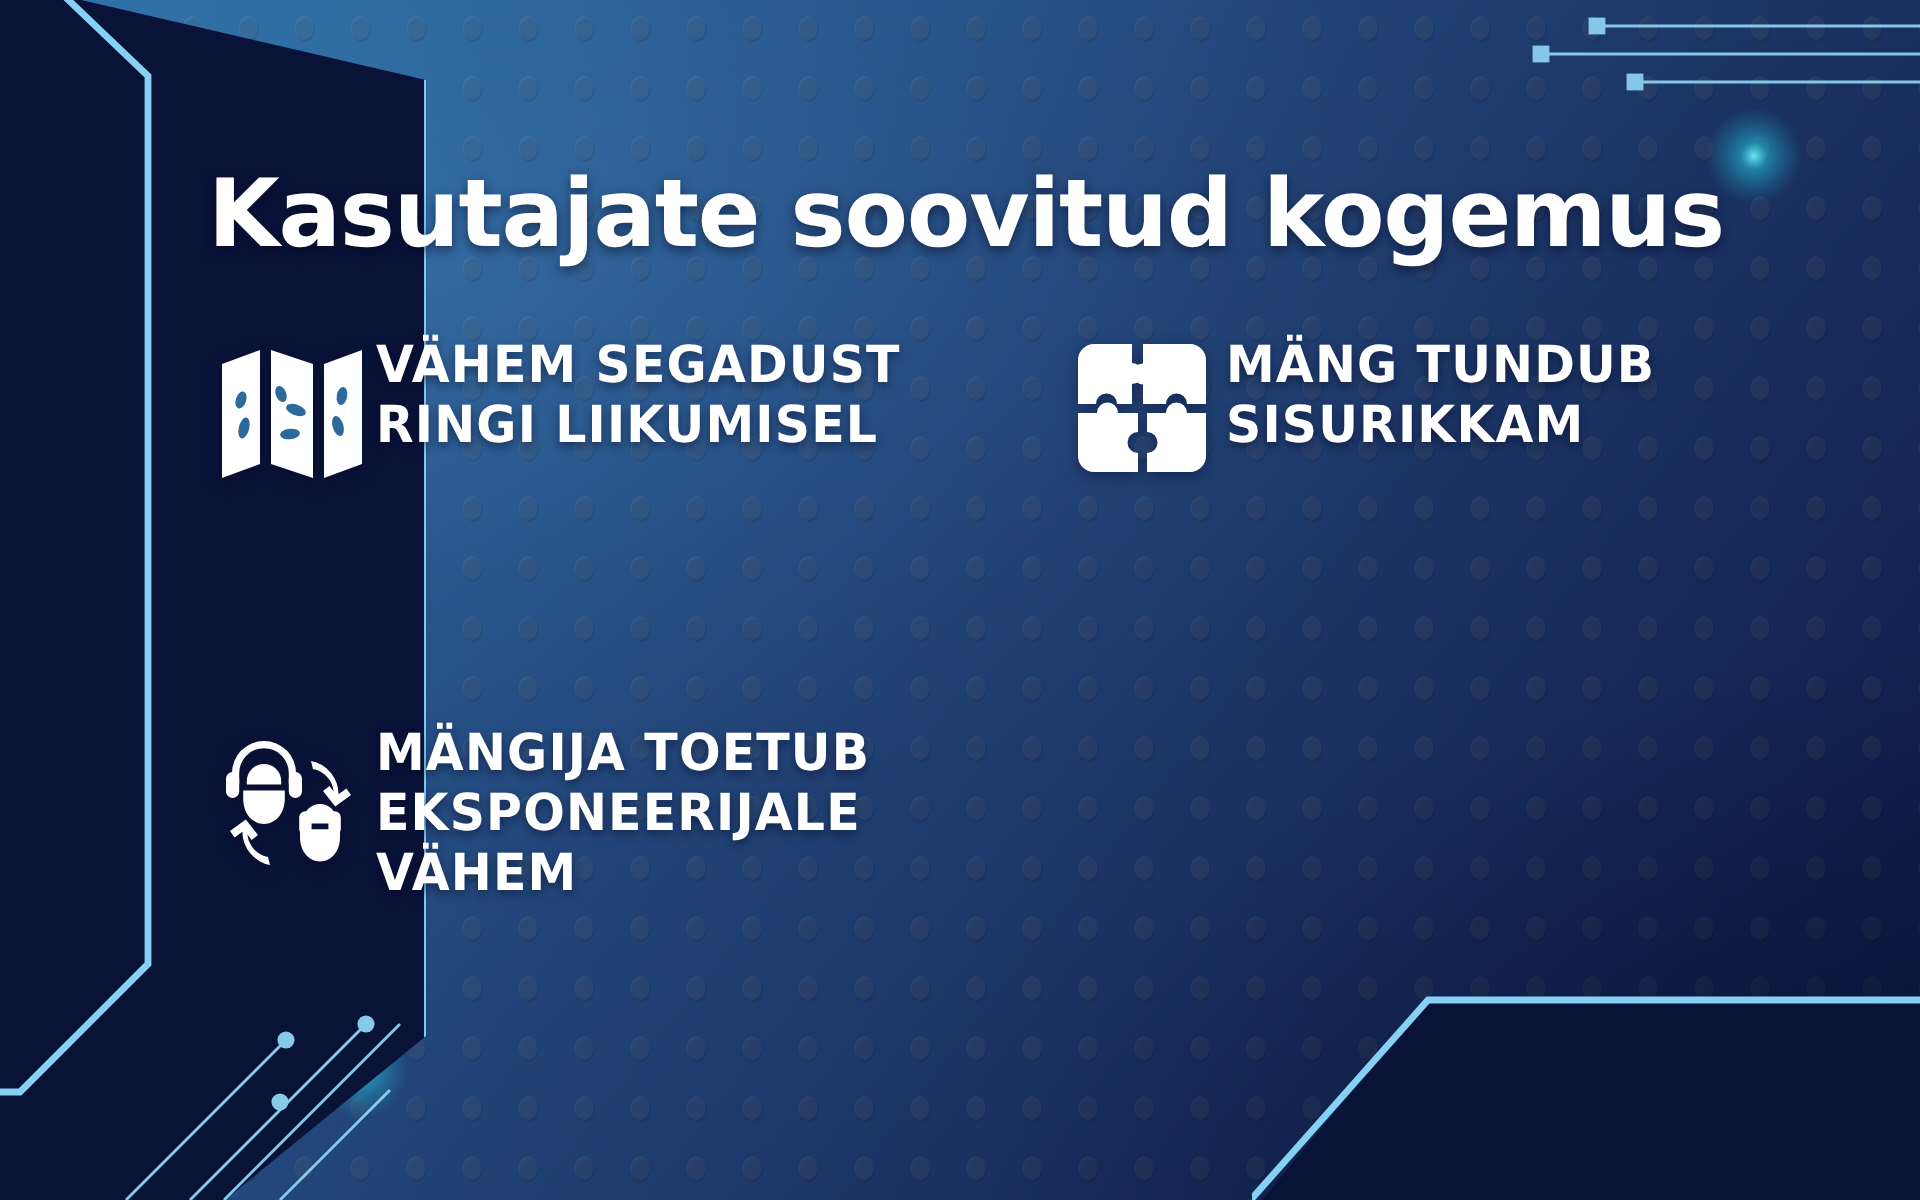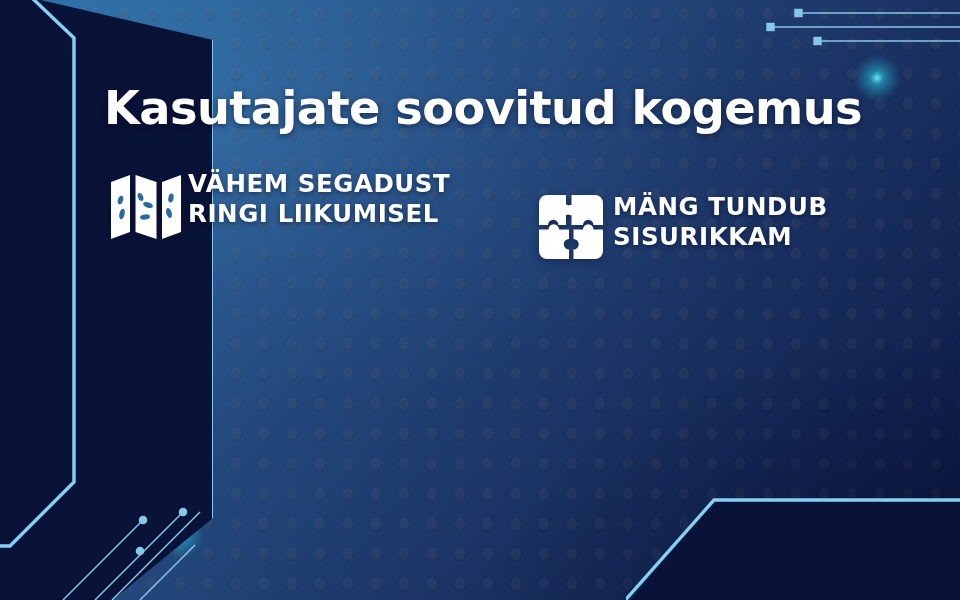--- a/index.html
+++ b/index.html
@@ -92,21 +92,21 @@
   }
 
   .grid {
     position:absolute;
     left:104px; top:160px;
     width:820px;
   }
   .row { display:flex; }
   .cell { display:flex; align-items:flex-start; }
   .cell.c1 { width:425px; }
-  .cell.c2 { width:395px;margin-top:23px; }
+  .cell.c2 { width:395px; }
 
   .icon-wrap {
     flex:0 0 auto;
     width:84px; height:84px;
     display:flex; align-items:flex-start; justify-content:center;
     padding-top:4px;
   }
   .icon-wrap svg { display:block; filter:drop-shadow(0 2px 4px rgba(4,12,40,0.45)); }
 
   .label {
@@ -236,19 +236,42 @@
           </span>
           <span class="label">MÄNG TUNDUB SISURIKKAM</span>
         </div>
 
       </div>
 
       <div class="spacer"></div>
 
       <div class="row row2">
 
+        <div class="cell c1">
+          <span class="icon-wrap">
+            <svg width="76" height="76" viewBox="0 0 76 76">
+              <g fill="#ffffff">
+
+                <path d="M8 22.5 a16 16 0 0 1 32 0 v3.5 a2 2 0 0 1 -2 2 h-1.6 v-5.5 a12.4 12.4 0 0 0 -24.8 0 V28 H10 a2 2 0 0 1 -2 -2 Z"></path>
+                <rect x="5" y="22" width="6.6" height="13" rx="3.3"></rect>
+                <rect x="36.4" y="22" width="6.6" height="13" rx="3.3"></rect>
+                <path d="M24 18 a8.6 8.6 0 0 1 8.6 8.6 v1.6 H15.4 v-1.6 A8.6 8.6 0 0 1 24 18 Z"></path>
+                <path d="M13.6 31.2 h20.8 v4.2 c0 7.4 -4.7 12.6 -10.4 12.6 s-10.4 -5.2 -10.4 -12.6 Z"></path>
+
+                <path d="M52 38 a8.3 8.3 0 0 1 8.3 8.3 v1.5 H43.7 v-1.5 A8.3 8.3 0 0 1 52 38 Z"></path>
+                <rect x="41.6" y="41.6" width="6.2" height="12" rx="3.1"></rect>
+                <rect x="56.2" y="41.6" width="6.2" height="12" rx="3.1"></rect>
+                <path d="M42 50.6 h20 v4c0 7.1 -4.5 12.1 -10 12.1 s-10 -5 -10 -12.1 Z"></path>
+
+                <path d="M47.5 16.5 a17 17 0 0 1 13.8 16.6 l3.9 -2.8 2.3 3.2 -7.9 5.8 -6.1 -7.8 3.2 -2.5 2.1 2.7 a12.8 12.8 0 0 0 -10.3 -11.2 Z"></path>
+                <path d="M27 68.5 a17 17 0 0 1 -13.8 -16.6 l-3.9 2.8 -2.3 -3.2 7.9 -5.8 6.1 7.8 -3.2 2.5 -2.1 -2.7 a12.8 12.8 0 0 0 10.3 11.2 Z"></path>
+              </g>
+            </svg>
+          </span>
+          <span class="label">MÄNGIJA TOETUB EKSPONEERIJALE VÄHEM</span>
+        </div>
 
 
       </div>
 
     </div>
   </div>
 </div>
 
 </body></html>

